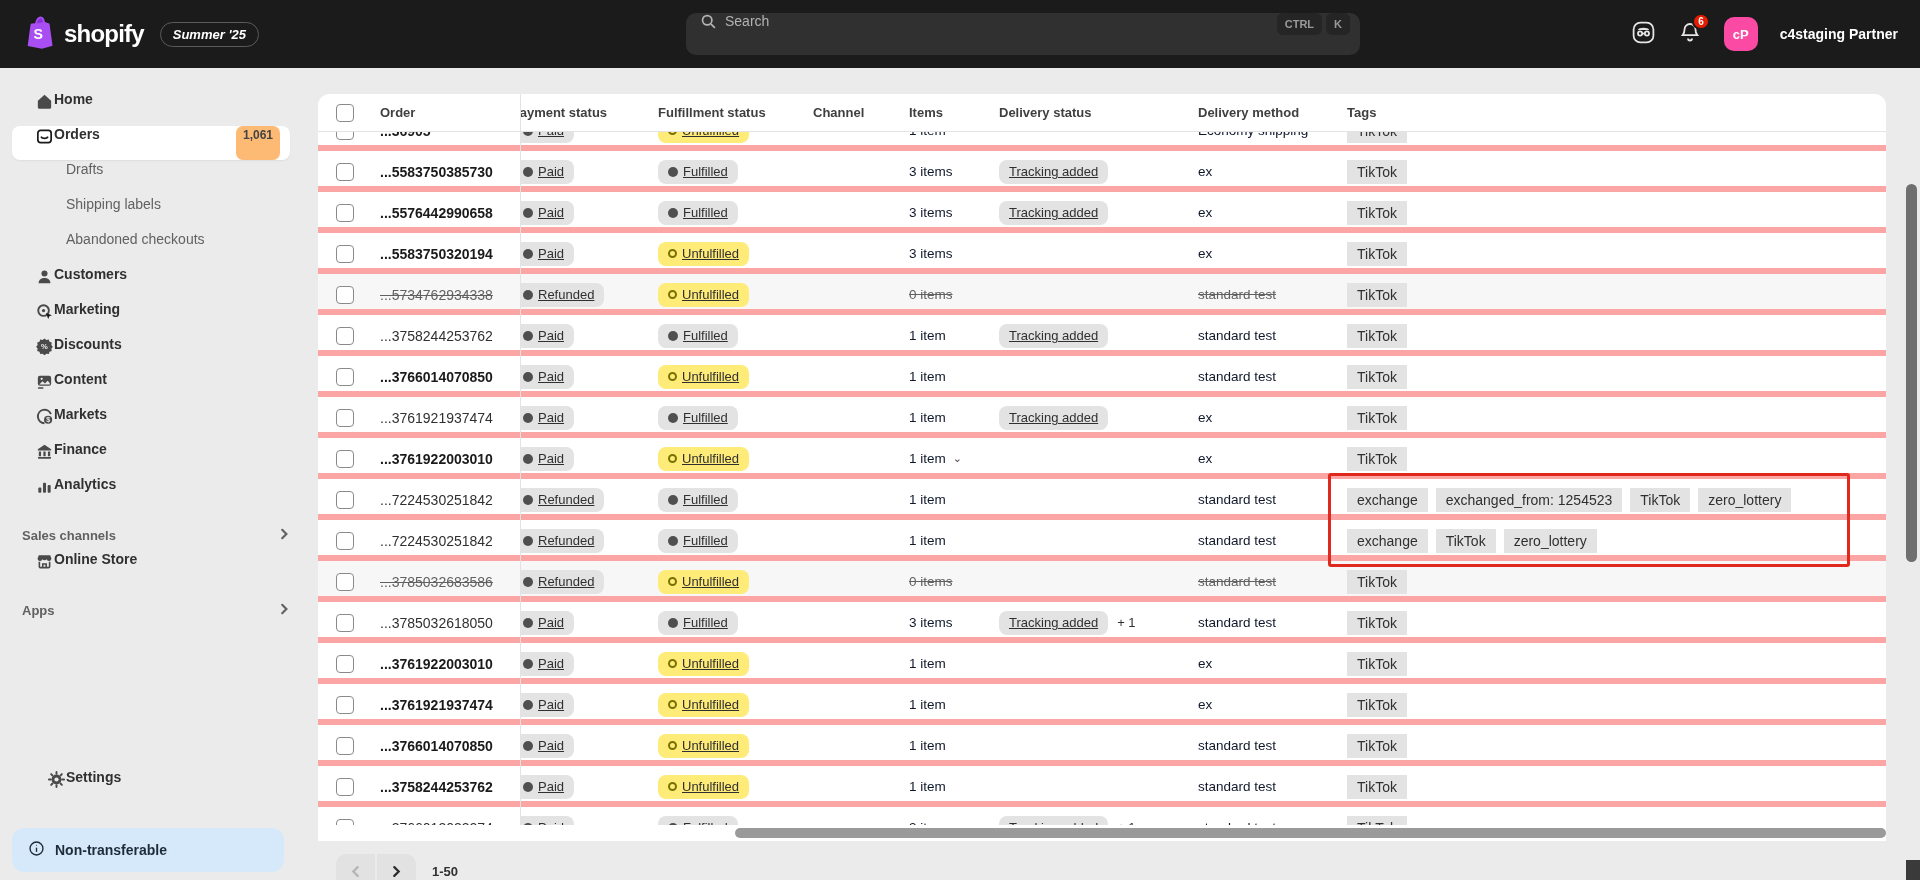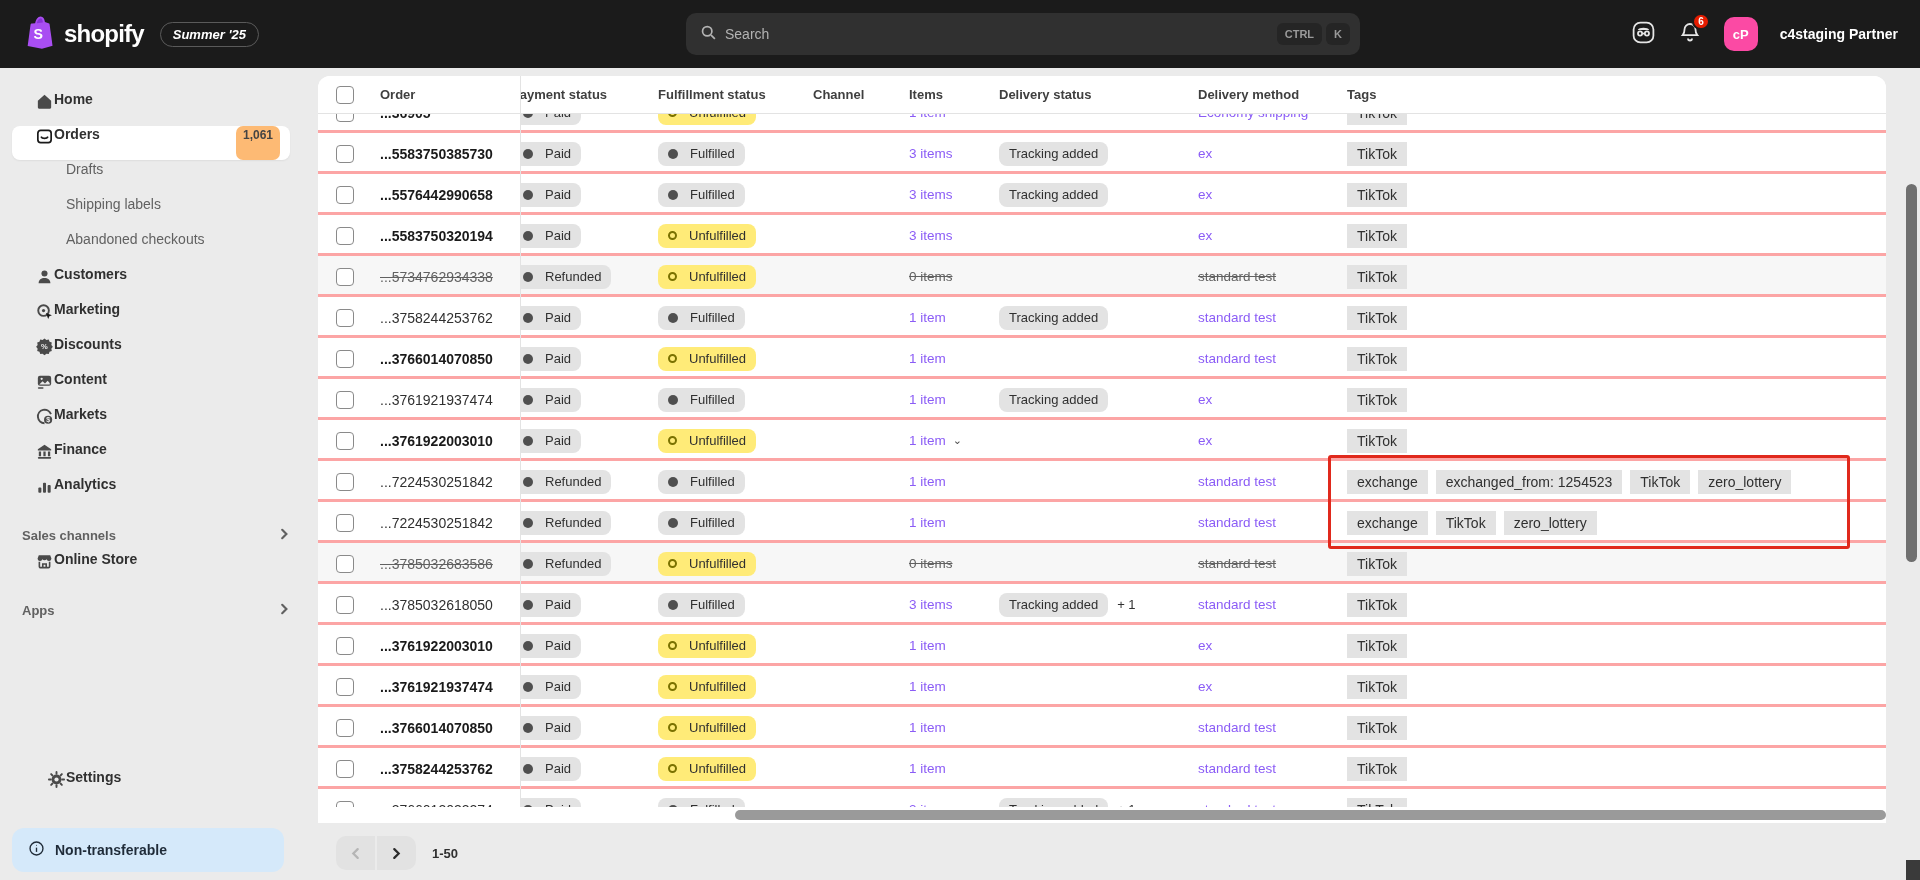--- a/index.html
+++ b/index.html
@@ -6,21 +6,21 @@
   html,body { width:1920px; height:880px; overflow:hidden; background:#ebebeb;
     font-family:"Liberation Sans","DejaVu Sans",sans-serif; }
 
   
   .topbar { position:relative; height:68px; background:#1b1b1b; display:flex; align-items:center; }
   .brand { display:flex; align-items:center; gap:10px; padding-left:24px; }
   .wordmark { color:#fff; font-weight:800; font-size:24px; letter-spacing:-0.8px; }
   .edition { margin-left:6px; color:#fff; font-style:italic; font-weight:700; font-size:13px;
     border:1.5px solid #5a5a5a; border-radius:13px; padding:4px 12px; }
   .search { position:absolute; left:686px; top:13px; width:674px; height:42px; background:#303030;
-    border-radius:10px; display:flex; align-items:center; padding:0 10px 0 14px; }
+    border-radius:10px; display:flex; align-items:flex-start; padding:0 10px 0 14px; }
   .search-text { color:#b3b3b3; font-size:14px; margin-left:8px; flex:1; }
   .kbd { background:#252525; color:#9a9a9a; font-size:11px; font-weight:600; border-radius:6px;
     padding:5px 8px; margin-left:4px; }
   .top-right { position:absolute; right:22px; top:0; height:68px; display:flex; align-items:center; gap:22px; }
   .bell-wrap { position:relative; }
   .noti-badge { position:absolute; top:-7px; right:-8px; min-width:17px; height:17px; border-radius:9px;
     background:#e51c00; color:#fff; font-size:10px; font-weight:700; display:flex; align-items:center;
     justify-content:center; padding:0 4px; border:2px solid #1b1b1b; }
   .avatar { width:34px; height:34px; border-radius:10px; background:#fb4aa4; color:#fff; font-weight:700;
     font-size:13px; display:flex; align-items:center; justify-content:center; }
@@ -43,54 +43,54 @@
   .count-badge { margin-left:auto; margin-right:10px; background:#fdba74; color:#444; font-size:12px;
     font-weight:600; border-radius:7px; padding:2px 7px; }
   .side-section { display:flex; align-items:center; height:30px; margin:10px 12px 0; padding-left:10px; }
   .side-section .lbl { font-size:13px; font-weight:600; color:#616161; flex:1; }
   .settings-row { position:absolute; left:12px; right:16px; top:700px; }
   .banner { position:absolute; left:12px; right:18px; bottom:8px; height:44px; background:#d5e9fa;
     border-radius:12px; display:flex; align-items:center; gap:10px; padding-left:16px; }
   .banner .lbl { font-size:14px; font-weight:600; color:#1f2b38; }
 
   
-  .card { position:relative; margin-top:8px; width:1568px; height:747px; background:#fff;
+  .card { position:relative; margin-top:26px; width:1568px; height:747px; background:#fff;
     border-radius:12px 12px 0 0; overflow:hidden; }
   .thead { display:flex; align-items:center; height:38px; border-bottom:1px solid #e3e3e3;
     font-size:13px; font-weight:600; color:#3f3f3f; background:#fff; position:relative; z-index:3; }
   .cell { flex:none; display:flex; align-items:center; }
   .cell-check { width:44px; padding-left:18px; }
   .cell-order { width:158px; padding-left:18px; }
   .cell-payment { width:138px; overflow:hidden; }
   .cell-fulfill { width:155px; }
   .cell-channel { width:96px; }
   .cell-items { width:90px; }
   .cell-dstatus { width:199px; }
   .cell-dmethod { width:149px; }
   .cell-tags { flex:1; gap:8px; }
   .thead .cell-payment span { margin-left:-9px; white-space:nowrap; }
 
   .cb { width:18px; height:18px; border:1.7px solid #8a8a8a; border-radius:4px; background:#fff; cursor:pointer; }
 
-  .row { height:41px; border-bottom:3px solid #fca5a5; }
+  .row { height:41px; border-bottom:6px solid #fca5a5; }
   .row-inner { display:flex; align-items:center; height:41px; }
   .row.clip-top { height:19px; overflow:hidden; }
   .row.clip-top .row-inner { margin-top:-22px; }
   .row.clip-bottom { height:18px; overflow:hidden; border-bottom:none; }
   .row.cancelled { background:#f7f7f7; }
 
   .order-num { font-size:14px; color:#303030; white-space:nowrap; }
   .order-num.bold { font-weight:700; color:#1a1a1a; }
   .cancelled .order-num { color:#616161; text-decoration:line-through; font-weight:400; }
-  .plain { font-size:13.5px; color:#8b5cf6; white-space:nowrap; }
+  .plain { font-size:13.5px; color:#0f172a; white-space:nowrap; }
   .cancelled .struckable { color:#616161; text-decoration:line-through; }
   .chev-down { font-size:11px; color:#4a4a4a; margin-left:7px; }
 
-  .chip { display:inline-flex; align-items:center; gap:12px; height:24px; padding:0 10px;
-    border-radius:8px; background:#e3e3e3; color:#303030; font-size:13px; white-space:nowrap; }
+  .chip { display:inline-flex; align-items:center; gap:5px; height:24px; padding:0 10px;
+    border-radius:8px; background:#e3e3e3; color:#303030; font-size:13px; white-space:nowrap;text-decoration:underline; }
   .chip.yellow { background:#ffeb78; }
   .dot { width:10px; height:10px; border-radius:50%; background:#4f4f4f; flex:none; }
   .ring { width:9px; height:9px; border-radius:50%; border:2px solid #7a7100; flex:none; }
   .cell-payment .chip { margin-left:-7px; border-top-left-radius:0; border-bottom-left-radius:0; }
   .extra { font-size:13px; color:#303030; margin-left:9px; }
   .tag-pill { display:inline-flex; align-items:center; height:24px; padding:0 10px; border-radius:0;
     background:#e3e3e3; color:#303030; font-size:14px; white-space:nowrap; }
 
   .sticky-edge { position:absolute; left:202px; top:0; height:731px; width:1px; background:#e3e3e3; z-index:4; }
   .red-box { position:absolute; left:1010px; top:379px; width:522px; height:94px;

